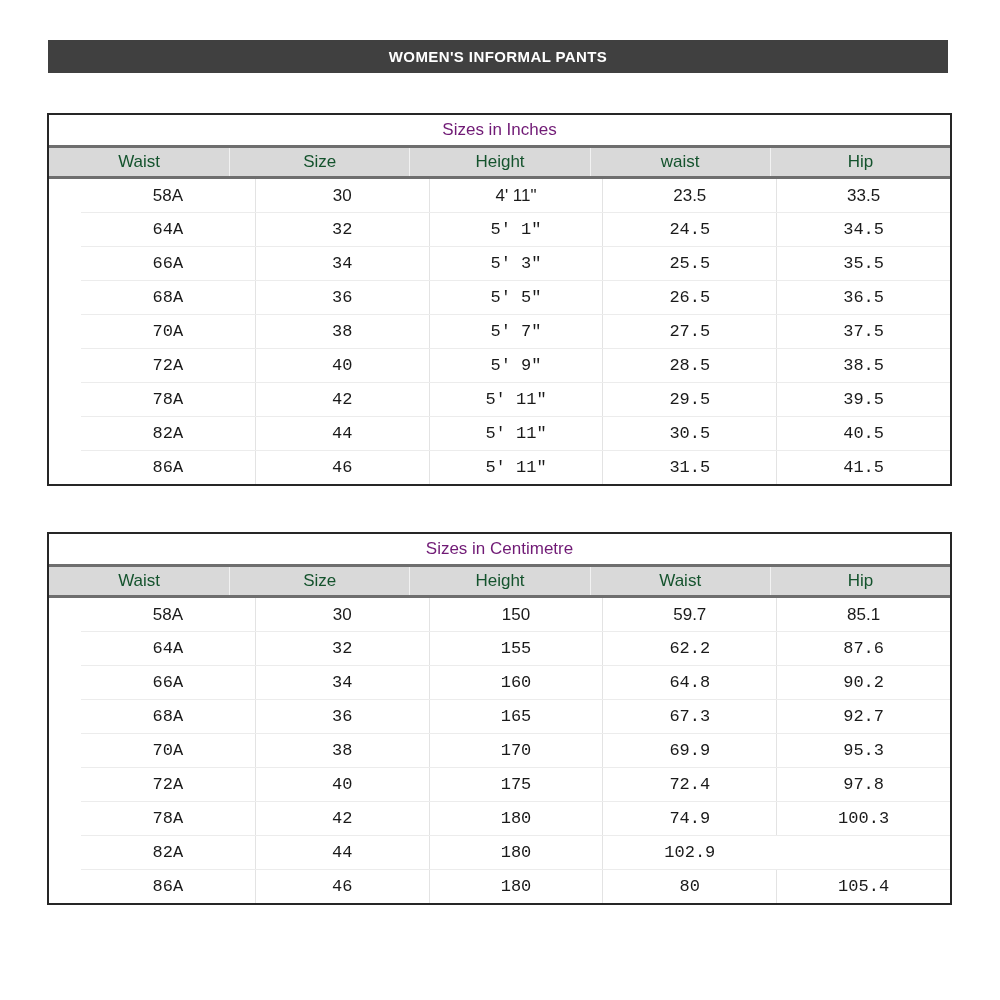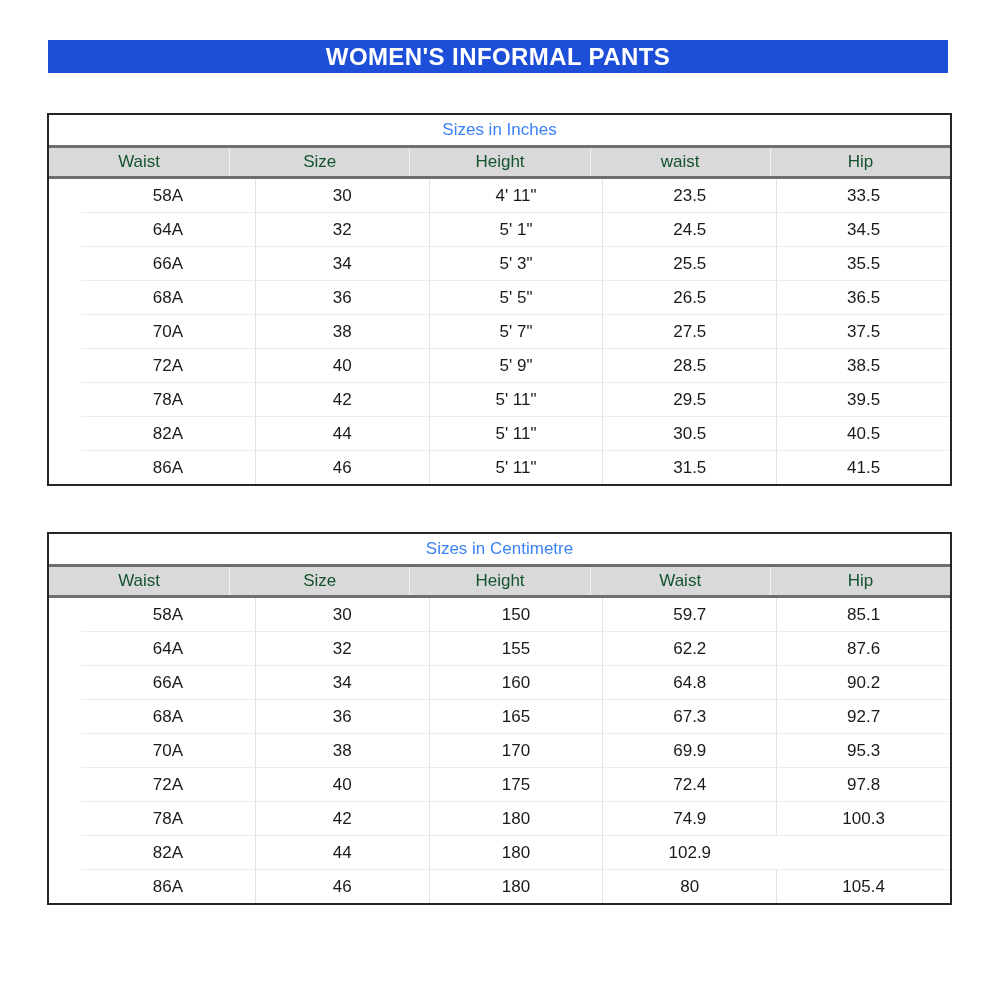--- a/index.html
+++ b/index.html
@@ -16,23 +16,23 @@
     height: 1000px;
     background: #ffffff;
     overflow: hidden;
   }
   .title-bar {
     position: absolute;
     left: 48px;
     top: 40px;
     width: 900px;
     height: 33px;
-    background: #1d4ed8;
+    background: #404040;
     color: #ffffff;
-    font-size: 24px;
+    font-size: 15px;
     font-weight: bold;
     letter-spacing: 0.4px;
     display: flex;
     align-items: center;
     justify-content: center;
   }
   .size-table {
     position: absolute;
     left: 47px;
     width: 905px;
@@ -42,21 +42,21 @@
   }
   .size-table.inches { top: 113px; }
   .size-table.cm     { top: 532px; }
 
   .caption-row {
     height: 30px;
     display: flex;
     align-items: center;
     justify-content: center;
     font-size: 17px;
-    color: #3b82f6;
+    color: #701a75;
     background: #ffffff;
     border-bottom: 3px solid #6e6e6e;
   }
   .head-row {
     display: grid;
     grid-template-columns: repeat(5, 1fr);
     height: 28px;
     background: #d9d9d9;
     border-bottom: 3px solid #6e6e6e;
   }
@@ -68,21 +68,21 @@
     color: #14532d;
   }
   .head-row .cell + .cell { border-left: 1px solid #f2f2f2; text-align: right; }
 
   .body .row {
     display: grid;
     grid-template-columns: repeat(5, 1fr);
     height: 33px;
     margin-left: 32px;
   }
-  .body .row + .row { border-top: 1px solid #ececec; }
+  .body .row + .row { border-top: 1px solid #ececec; font-family: Liberation Mono, monospace; }
   .body .cell {
     display: flex;
     align-items: center;
     justify-content: center;
     font-size: 17px;
     color: #1a1a1a;
   }
   .body .cell + .cell { border-left: 1px solid #e3e3e3; }
 </style>
 </head>

